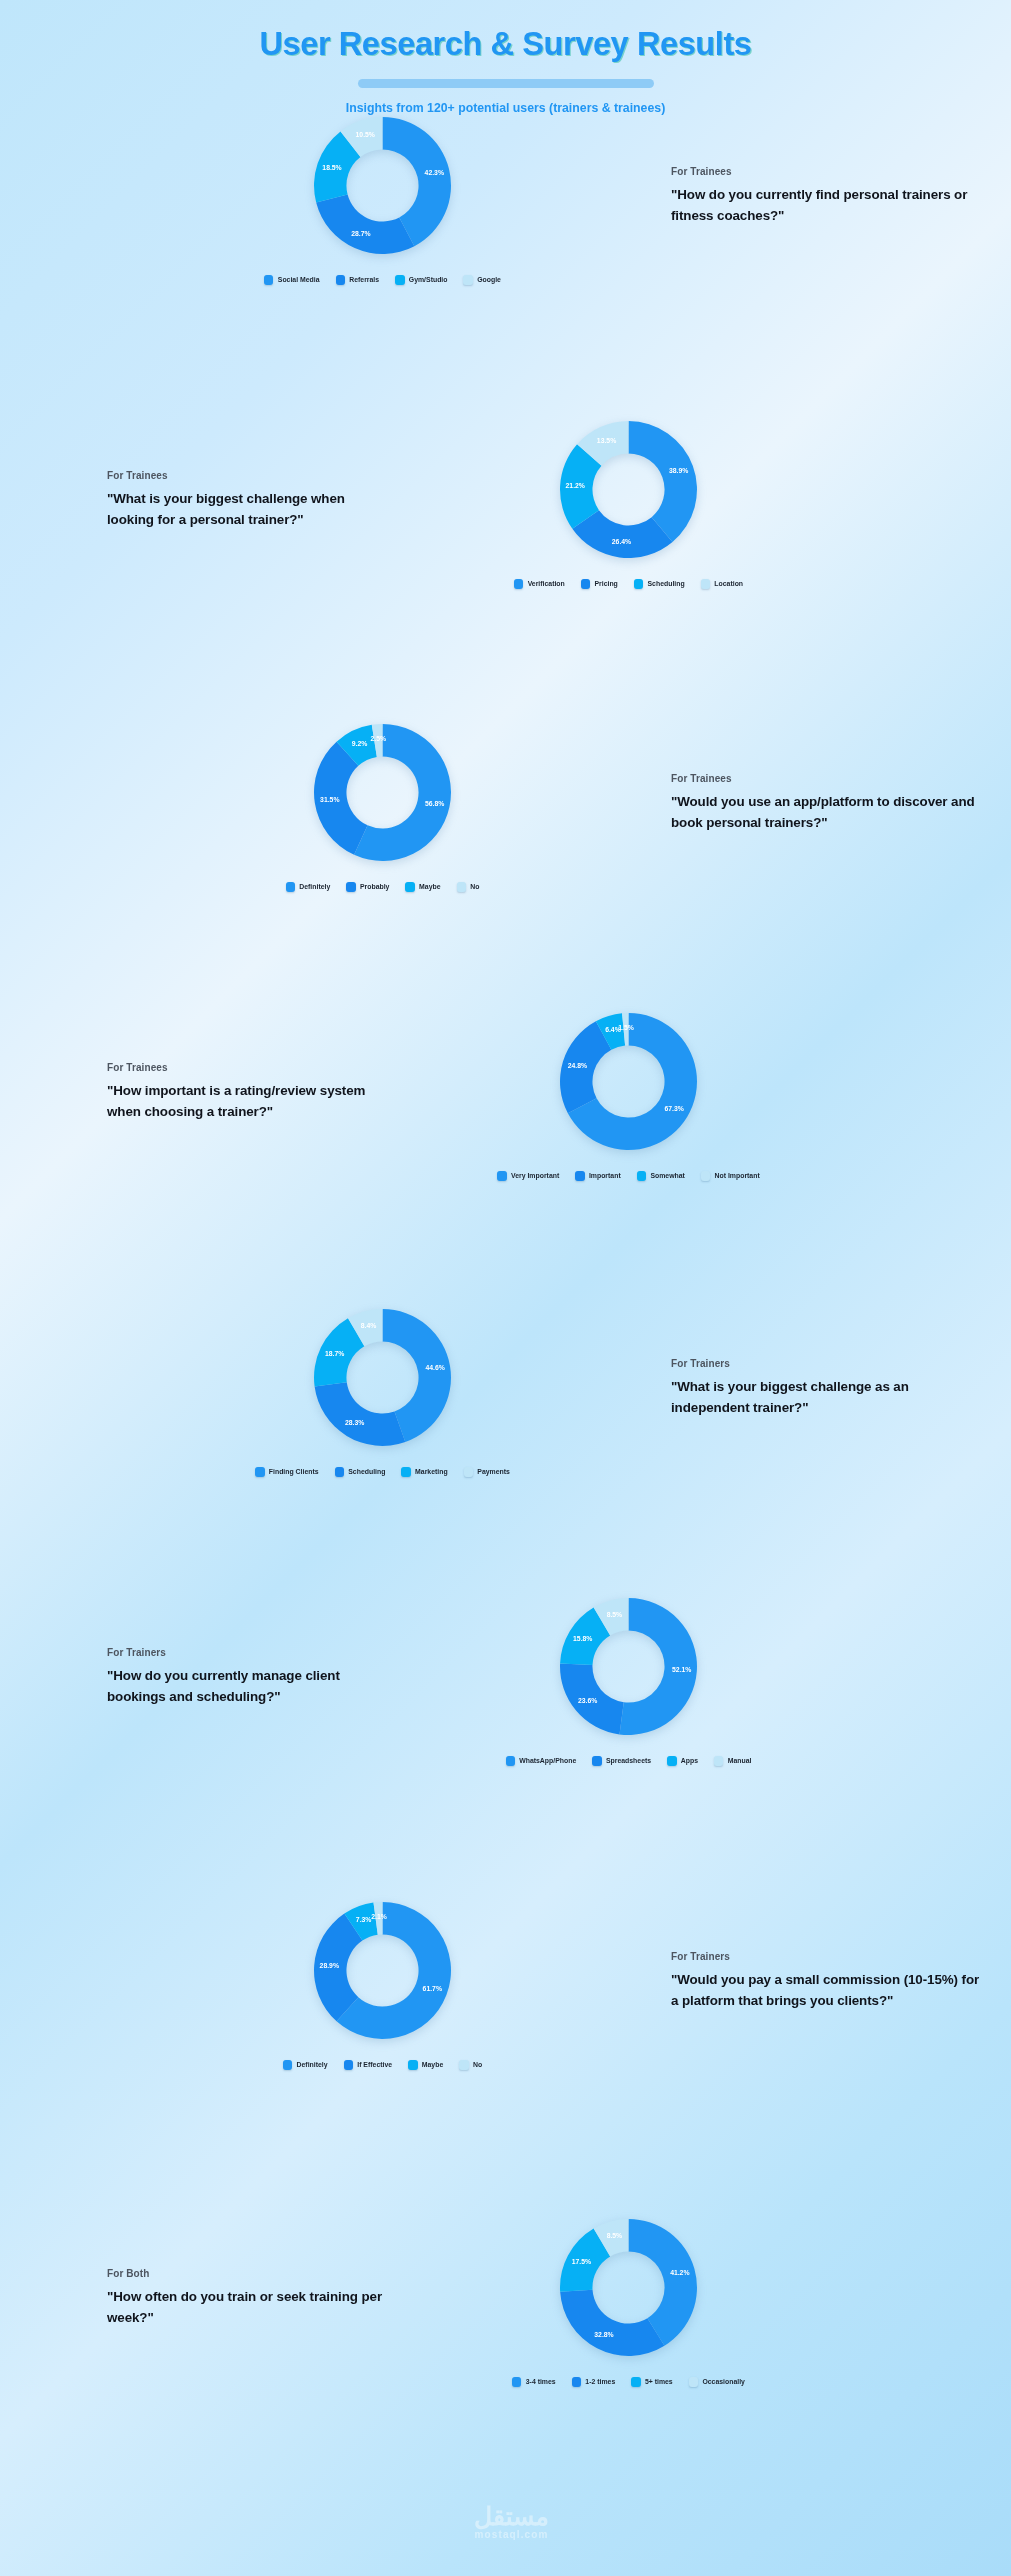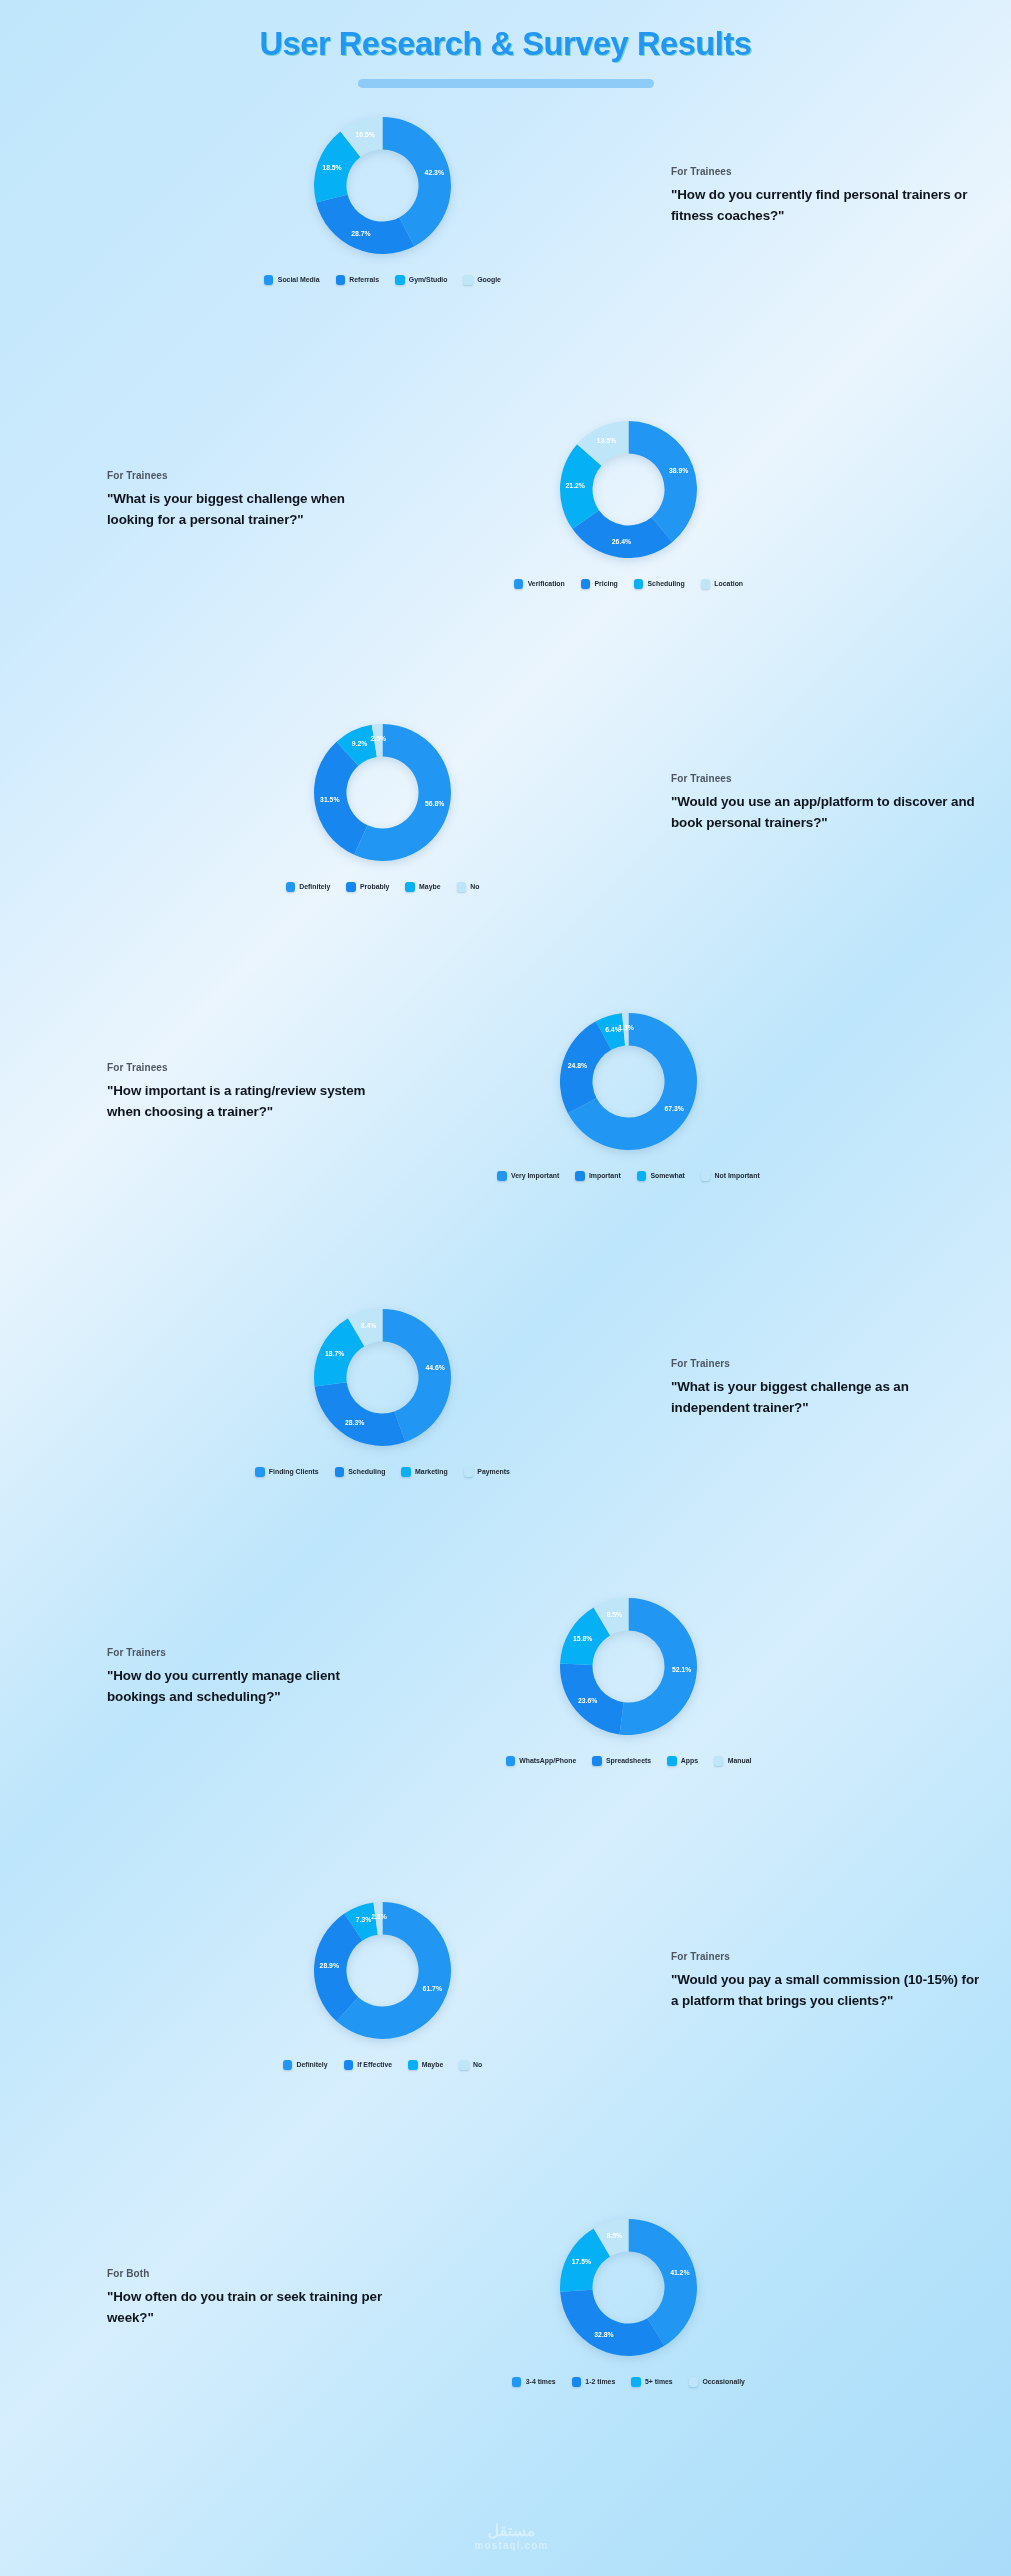--- a/index.html
+++ b/index.html
@@ -125,40 +125,40 @@
   .watermark {
     position: absolute;
     left: 425px;
     top: 2503px;
     width: 173px;
     text-align: center;
     opacity: 0.42;
     pointer-events: none;
   }
   .wm-ar {
-    font-size: 16px;
+    font-size: 25px;
     font-weight: bold;
     color: #ffffff;
     letter-spacing: 0.7px;
     line-height: 1.05;
-    margin-top: 20px;
   }
   .wm-en {
     font-size: 10px;
     font-weight: bold;
     color: #ffffff;
     letter-spacing: 1.1px;
   }
 </style>
 </head>
 <body>
 
 <div class="header">
   <div class="header-title">User Research &amp; Survey Results</div>
   <div class="header-rule"></div>
+  <div class="header-sub">Insights from 120+ potential users (trainers &amp; trainees)</div>
 </div>
 
 <div id="sections-root">
     <div class="section right-text" style="top: 108px;">
       <div class="text-col">
         <div class="eyebrow">For Trainees</div>
         <div class="question">"How do you currently find personal trainers or fitness coaches?"</div>
       </div>
       <div class="chart-col">
         <div class="donut-wrap">

